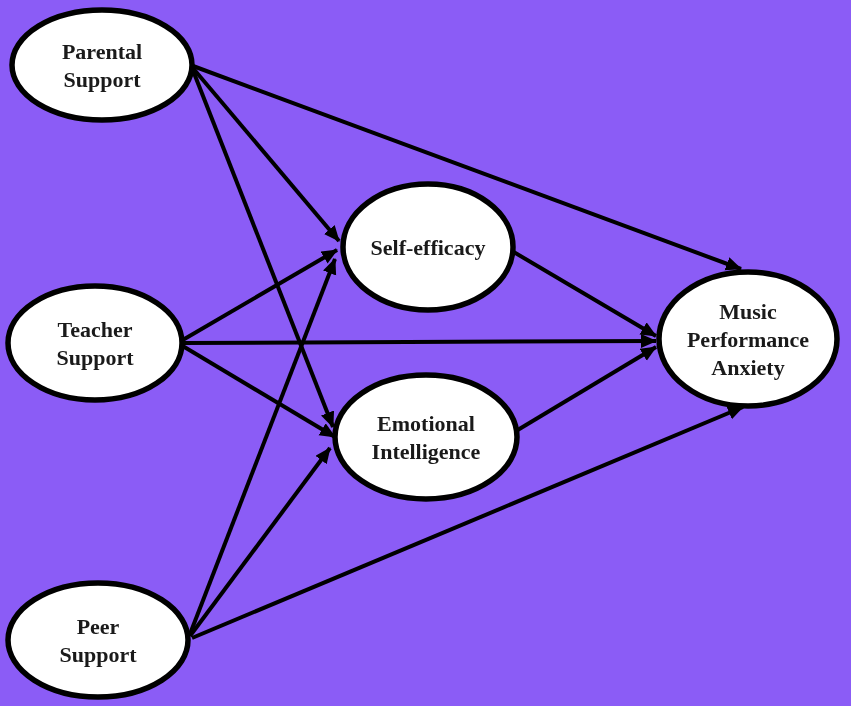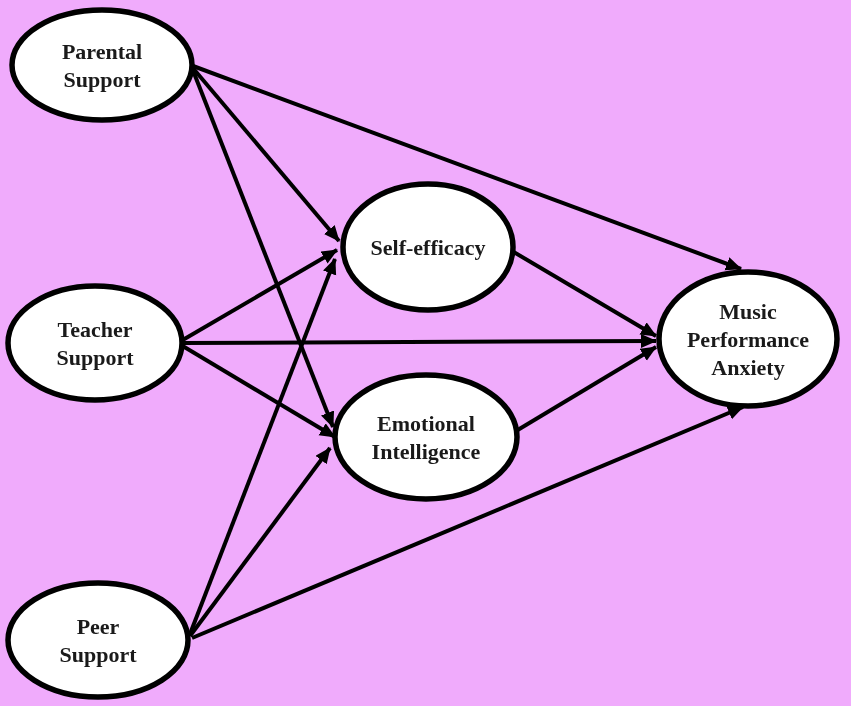--- a/index.html
+++ b/index.html
@@ -8,21 +8,21 @@
     background: #ffffff;
     width: 851px;
     height: 706px;
     overflow: hidden;
     font-family: "Liberation Serif", serif;
   }
   .diagram-wrap {
     position: relative;
     width: 851px;
     height: 706px;
-    background: #f0abfc;
+    background: #8b5cf6;
   }
   svg {
     display: block;
   }
   .edge-line {
     fill: none;
     stroke-width: 4px;
     stroke-linecap: butt;
   }
   .node-ellipse {

